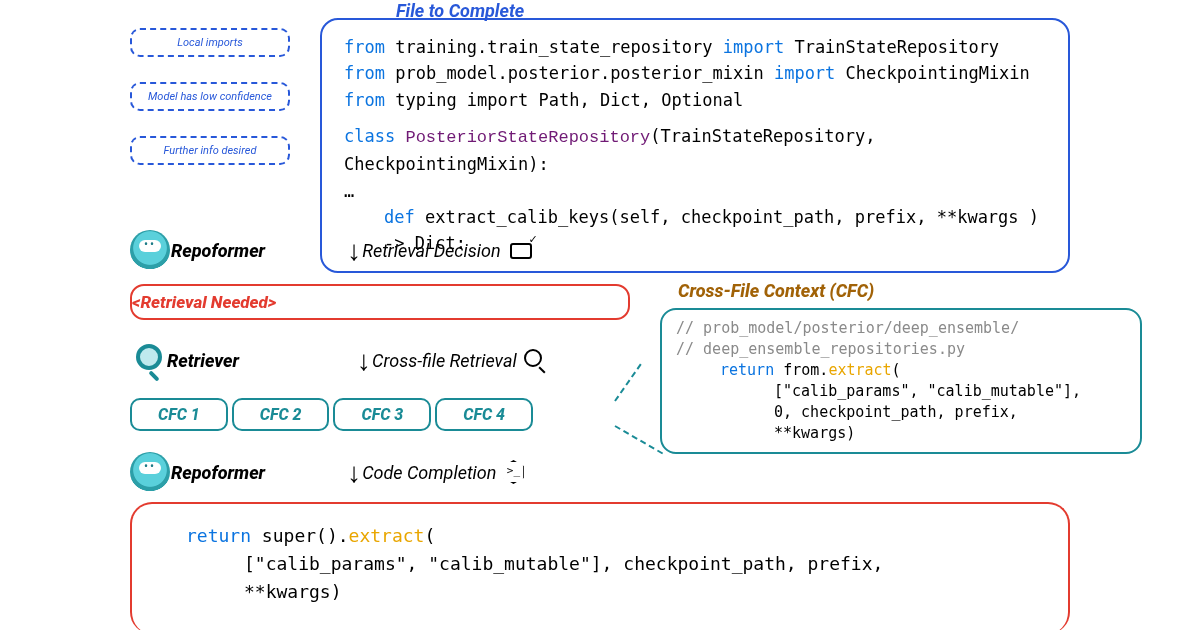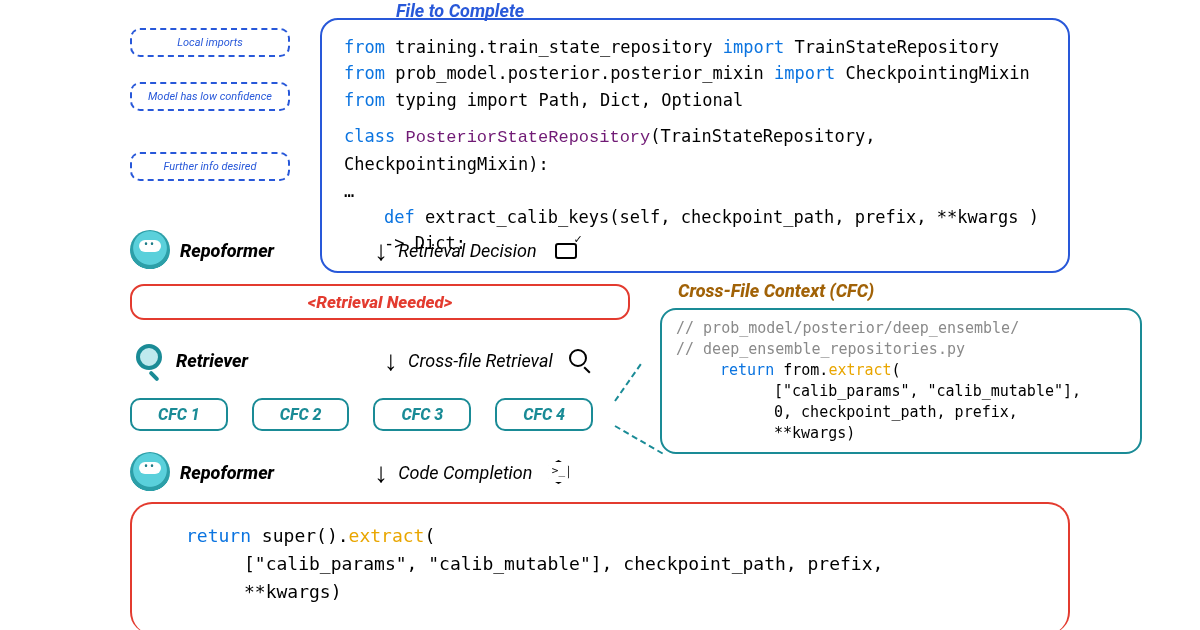--- a/index.html
+++ b/index.html
@@ -105,21 +105,21 @@
     transform: rotate(45deg);
     border-radius: 2px;
   }
   
   .step-row {
     position: absolute;
     left: 130px;
     width: 940px;
     display: flex;
     align-items: center;
-    gap: 10px;
+    gap: 1px;
   }
   .step-label {
     font-weight: 800;
     font-style: italic;
     color: #000;
     font-size: 18px;
   }
   .arrow-down {
     font-size: 28px;
     font-weight: 400;
@@ -133,33 +133,33 @@
   }
   
   .red-banner {
     position: absolute;
     top: 284px;
     left: 130px;
     width: 500px;
     border: 2.5px solid #e33b2f;
     border-radius: 14px;
     color: #e33b2f;
-    text-align: center;
+    text-align: left;
     font-weight: 800;
     font-style: italic;
     padding: 6px 0;
     font-size: 17px;
   }
   
   .cfc-row {
     position: absolute;
     top: 398px;
     left: 130px;
     display: flex;
-    gap: 24px;
+    gap: 4px;
   }
   .cfc-pill {
     border: 2.5px solid #1a8b96;
     color: #1a8b96;
     border-radius: 10px;
     padding: 5px 26px;
     font-weight: 800;
     font-style: italic;
     font-size: 16px;
   }
@@ -271,21 +271,21 @@
     color: #000;
   }
 </style>
 </head>
 <body>
 
 <div class="title-top">File to Complete</div>
 
 <div class="side-box" style="top:28px">Local imports</div>
 <div class="side-box" style="top:82px">Model has low confidence</div>
-<div class="side-box" style="top:152px">Further info desired</div>
+<div class="side-box" style="top:136px">Further info desired</div>
 
 <div class="code-box">
   <div>
     <span class="kw-from">from</span>
     <span>training.train_state_repository</span>
     <span class="kw-import">import</span>
     <span>TrainStateRepository</span>
   </div>
   <div>
     <span class="kw-from">from</span>

